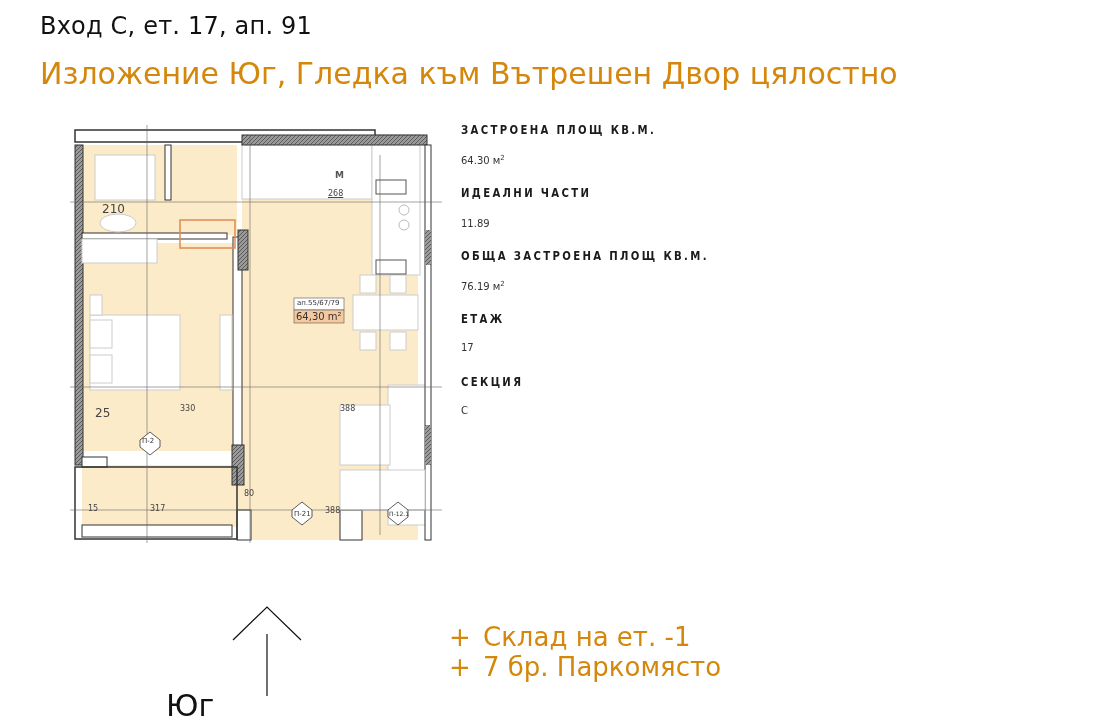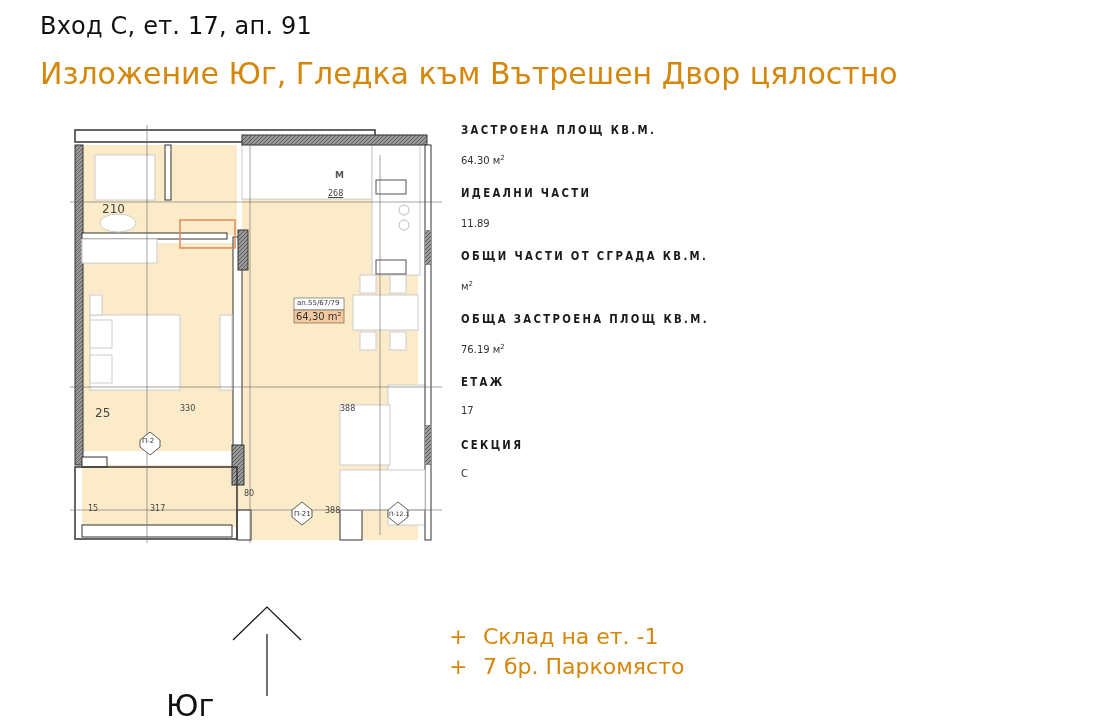--- a/index.html
+++ b/index.html
@@ -7,21 +7,21 @@
   .title { position:absolute; left:40px; top:12px; font-size:24px; color:#111; letter-spacing:0.2px; font-family:"DejaVu Sans", sans-serif; }
   .subtitle { position:absolute; left:40px; top:56px; font-size:30px; color:#d4870a; font-family:"DejaVu Sans", sans-serif; }
   .plan { position:absolute; left:70px; top:125px; width:372px; height:418px; }
   .specs { position:absolute; left:461px; top:122px; width:300px; }
   .spec-label { font-family:"DejaVu Sans Condensed","DejaVu Sans", sans-serif; font-weight:bold; font-size:12.5px; letter-spacing:2.6px; color:#1b1b1b; transform:scaleX(0.9); transform-origin:left; white-space:nowrap; height:16px; line-height:16px; }
   .spec-value { font-size:10px; color:#333; margin-top:14px; margin-bottom:17px; height:13px; line-height:13px; }
   .spec-value sup { font-size:7px; }
   .spec-group { height:63px; }
   .south-label { position:absolute; left:166px; top:688px; font-size:30px; color:#111; }
   .arrow { position:absolute; left:230px; top:604px; width:75px; height:95px; }
-  .extras { position:absolute; left:449px; top:622px; font-size:22px; color:#d4870a; line-height:30px; }
+  .extras { position:absolute; left:449px; top:622px; font-size:26px; color:#d4870a; line-height:30px; }
   .extras .plus { display:inline-block; width:34px; }
 </style>
 </head>
 <body>
 
 <div class="title">Вход С, ет. 17, ап. 91</div>
 <div class="subtitle">Изложение Юг, Гледка към Вътрешен Двор цялостно</div>
 
 <div class="plan">
   <svg width="372" height="418" viewBox="0 0 372 418" xmlns="http://www.w3.org/2000/svg">
@@ -128,24 +128,20 @@
 <div class="specs">
   <div class="spec-group">
     <div class="spec-label">ЗАСТРОЕНА ПЛОЩ КВ.М.</div>
     <div class="spec-value"><span>64.30 м</span><sup>2</sup></div>
   </div>
   <div class="spec-group">
     <div class="spec-label">ИДЕАЛНИ ЧАСТИ</div>
     <div class="spec-value"><span>11.89</span><sup></sup></div>
   </div>
   <div class="spec-group">
-    <div class="spec-label">ОБЩИ ЧАСТИ ОТ СГРАДА КВ.М.</div>
-    <div class="spec-value"><span>м</span><sup>2</sup></div>
-  </div>
-  <div class="spec-group">
     <div class="spec-label">ОБЩА ЗАСТРОЕНА ПЛОЩ КВ.М.</div>
     <div class="spec-value"><span>76.19 м</span><sup>2</sup></div>
   </div>
   <div class="spec-group">
     <div class="spec-label">ЕТАЖ</div>
     <div class="spec-value"><span>17</span></div>
   </div>
   <div class="spec-group">
     <div class="spec-label">СЕКЦИЯ</div>
     <div class="spec-value"><span>C</span></div>

